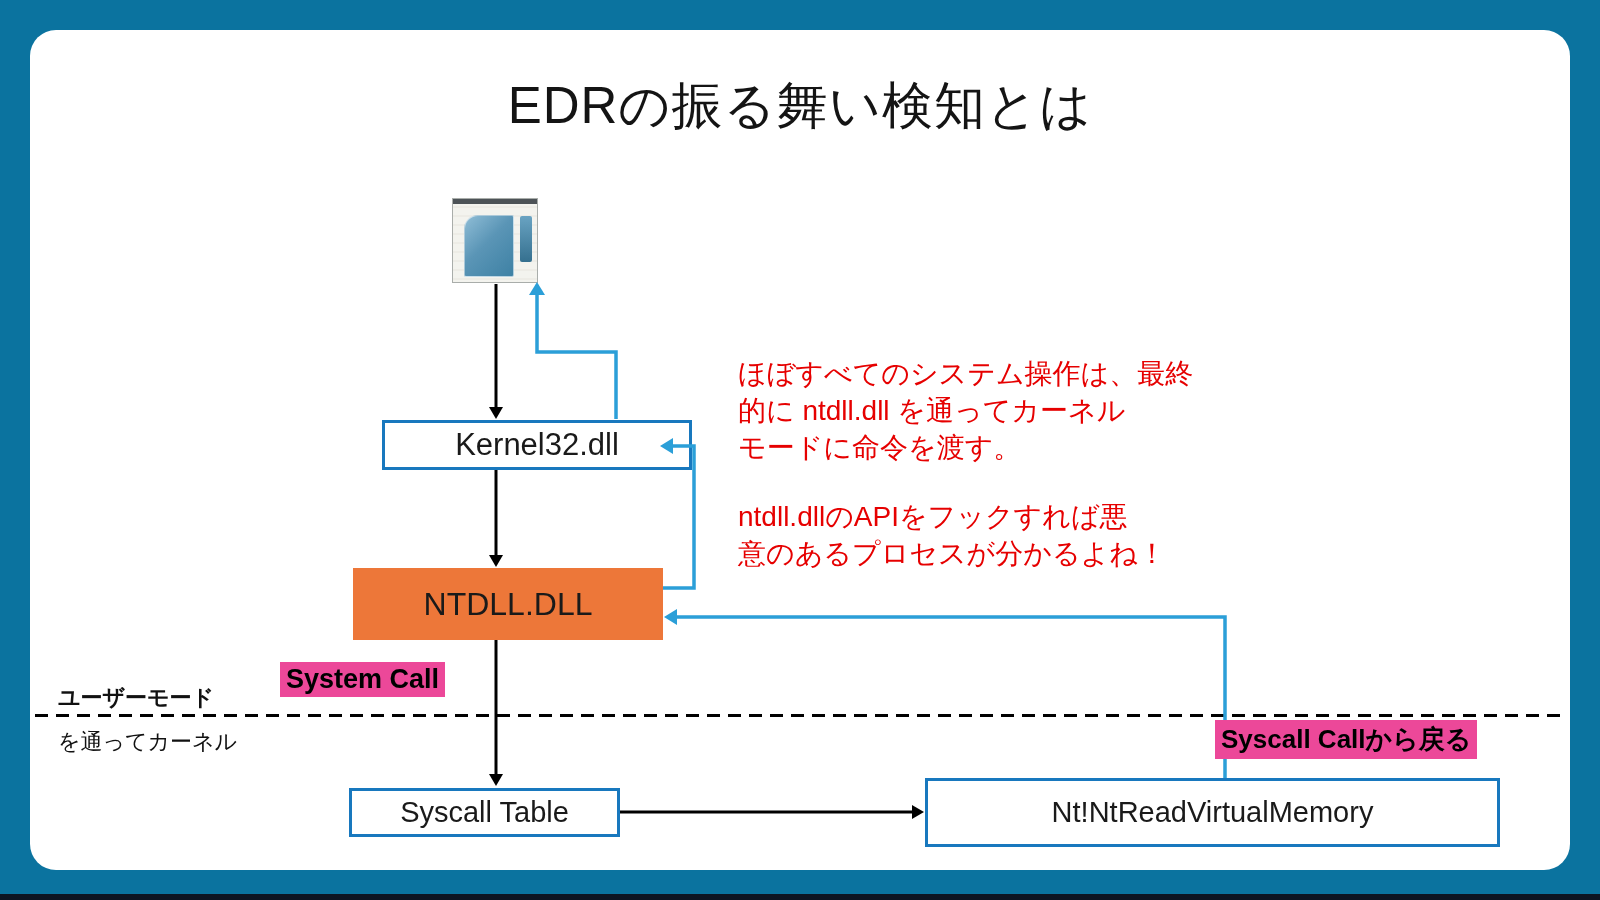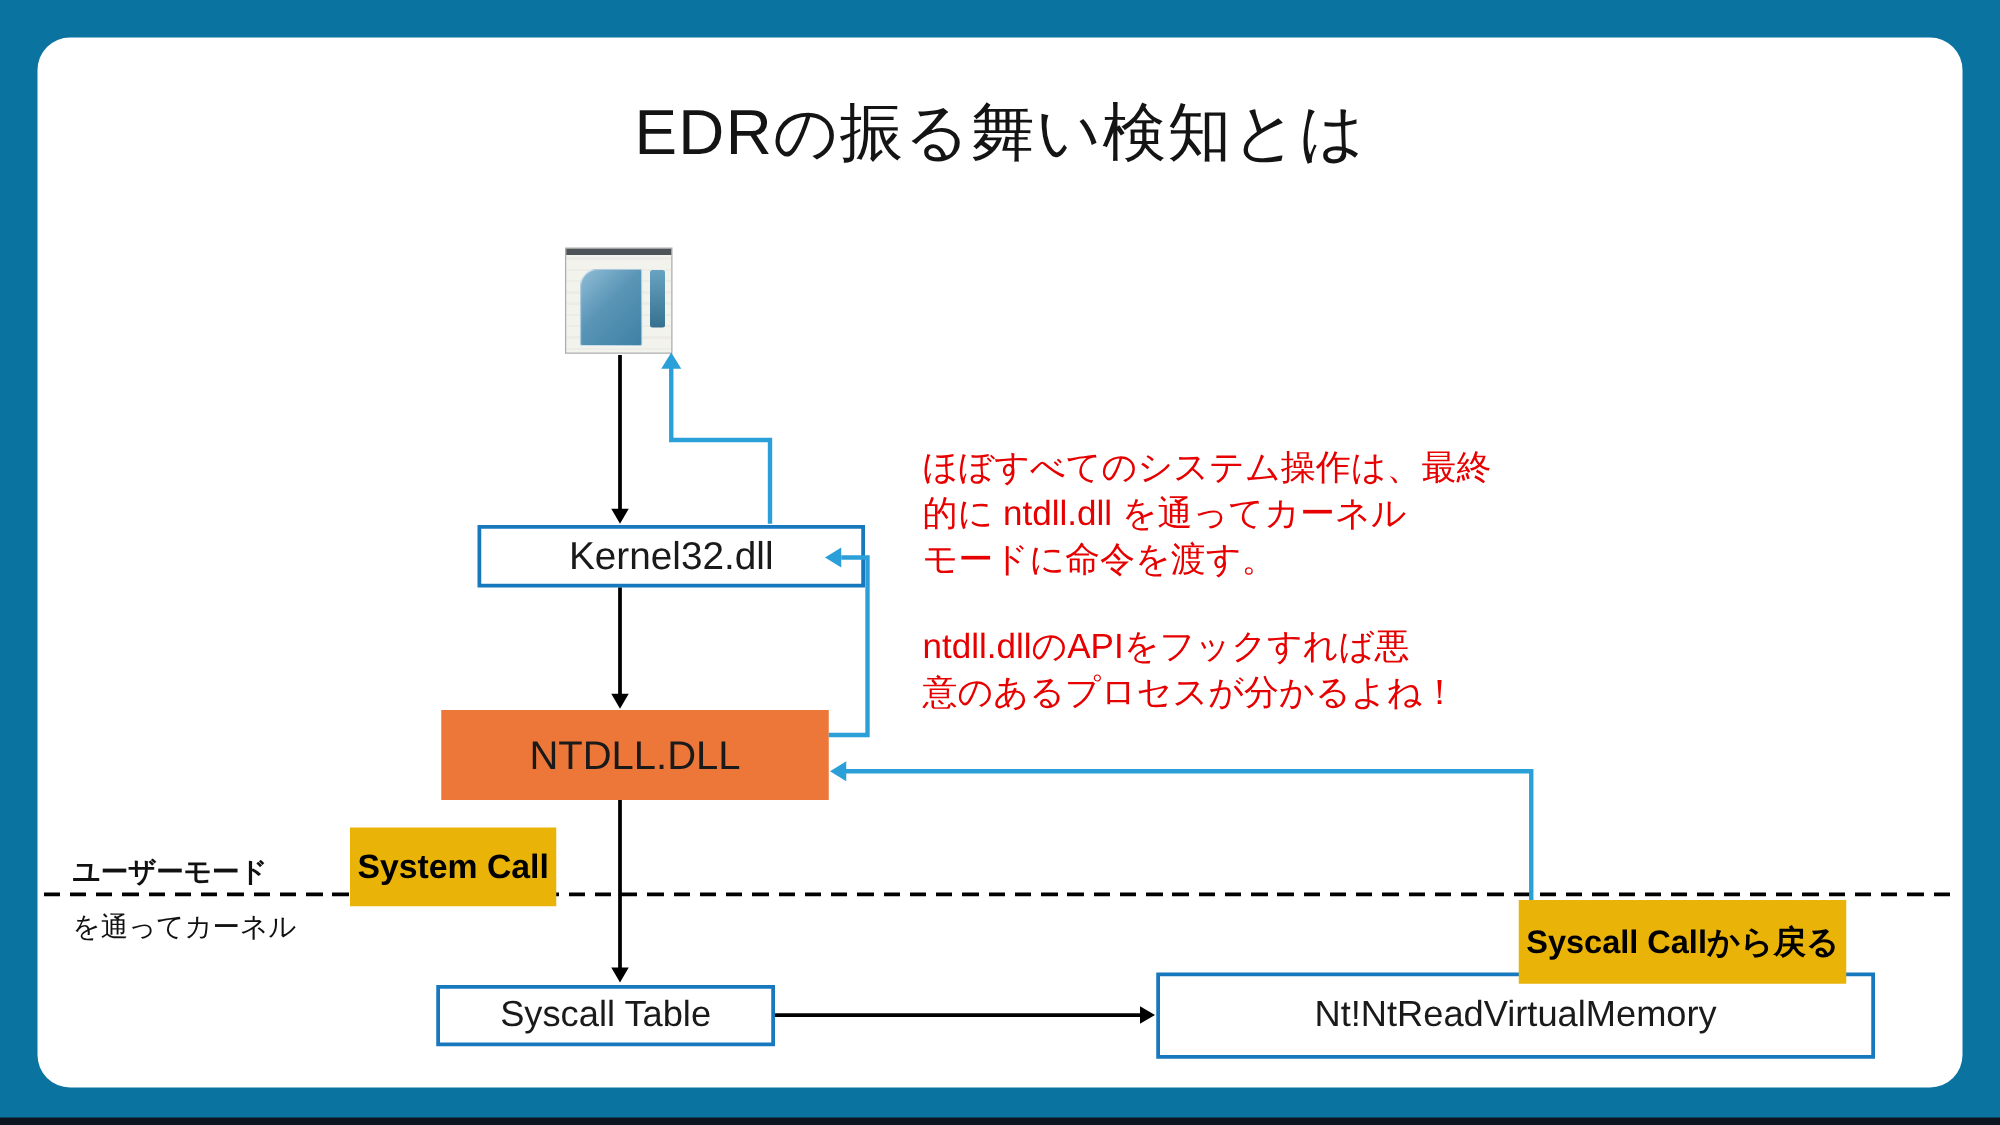--- a/index.html
+++ b/index.html
@@ -52,22 +52,22 @@
   
   .mode-divider{
     position:absolute;left:5px;top:684px;width:1530px;height:3px;
     background:repeating-linear-gradient(90deg,#000 0 13px,transparent 13px 21px);
   }
   .mode-label{position:absolute;left:28px;font-size:22px;color:#111;}
   .mode-user{top:653px;font-weight:bold;}
   .mode-kernel{top:697px;}
   
   .hl{
-    position:absolute;background:#eab308;color:#000;font-weight:bold;
-    font-size:27px;padding:16px 6px;white-space:nowrap;
+    position:absolute;background:#ec4899;color:#000;font-weight:bold;
+    font-size:27px;padding:2px 6px;white-space:nowrap;
   }
   .hl-syscall{left:250px;top:632px;}
   .hl-return{left:1185px;top:690px;font-size:26px;}
   
   .note{
     position:absolute;color:#E60000;font-size:28px;line-height:37px;font-weight:500;white-space:nowrap;
   }
   .note-1{left:708px;top:325px;}
   .note-2{left:708px;top:468px;}
   

